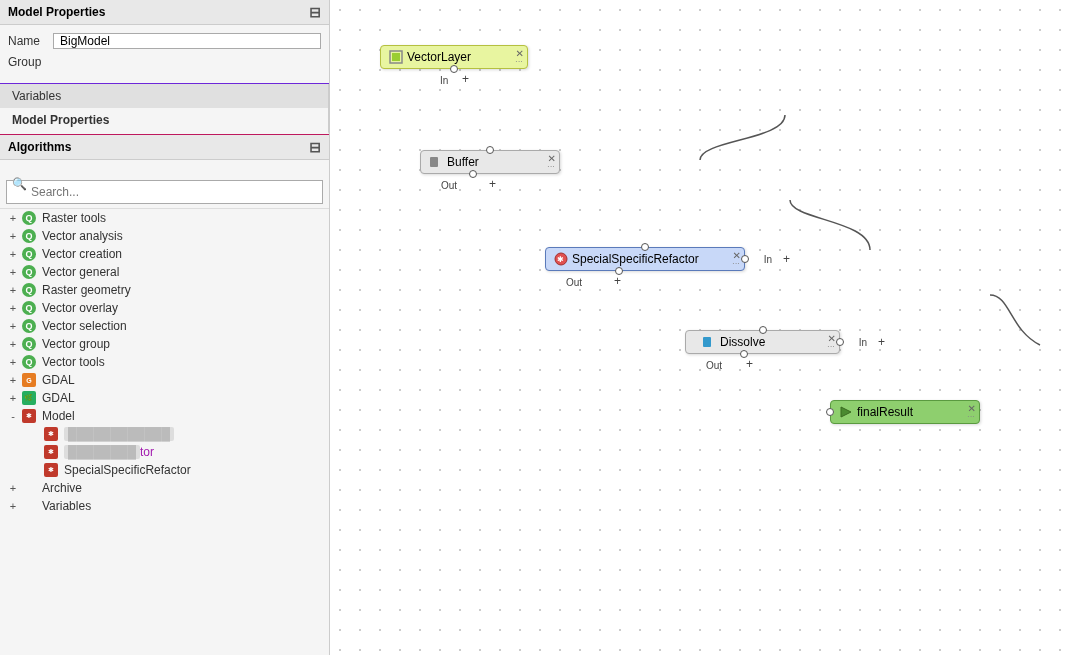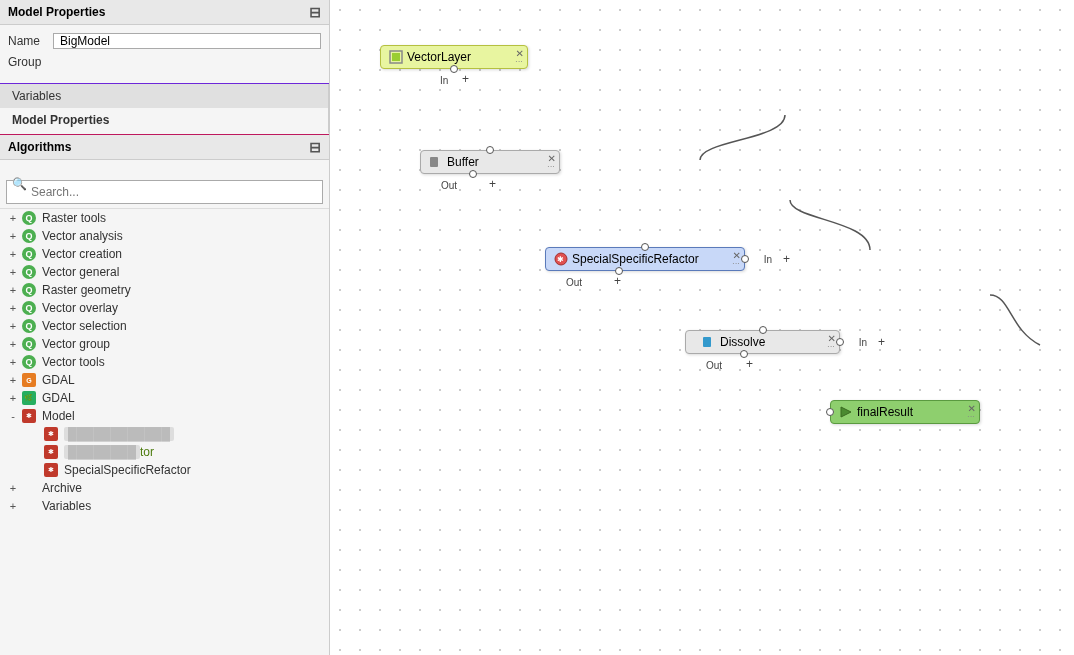--- a/index.html
+++ b/index.html
@@ -494,21 +494,21 @@
         </span>
       <span class="label" style="color:#bbb;background:#ddd;border-radius:2px;padding:0 4px;">████████████</span>
     </div>
 
     <div class="tree-item child blurred">
       <span class="expand-icon"> </span>
       <span class="item-icon">
           <span class="icon-model">✱</span>
         </span>
       <span class="label" style="color:#bbb;background:#ddd;border-radius:2px;padding:0 4px;">████████</span>
-        <span style="color:#4d7c0f;font-size:12px;">tor</span>
+        <span style="color:#a21caf;font-size:12px;">tor</span>
     </div>
 
     <div class="tree-item child">
       <span class="expand-icon"> </span>
       <span class="item-icon">
           <span class="icon-model">✱</span>
         </span>
       <span class="label">SpecialSpecificRefactor</span>
     </div>
 

